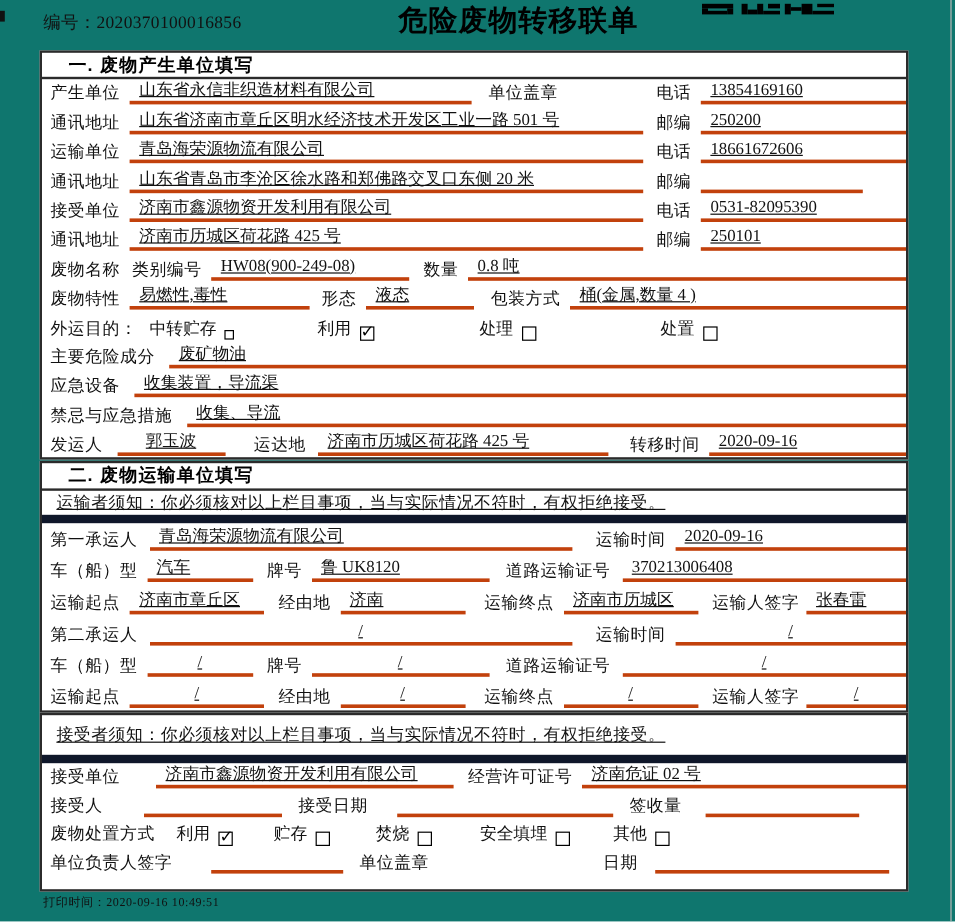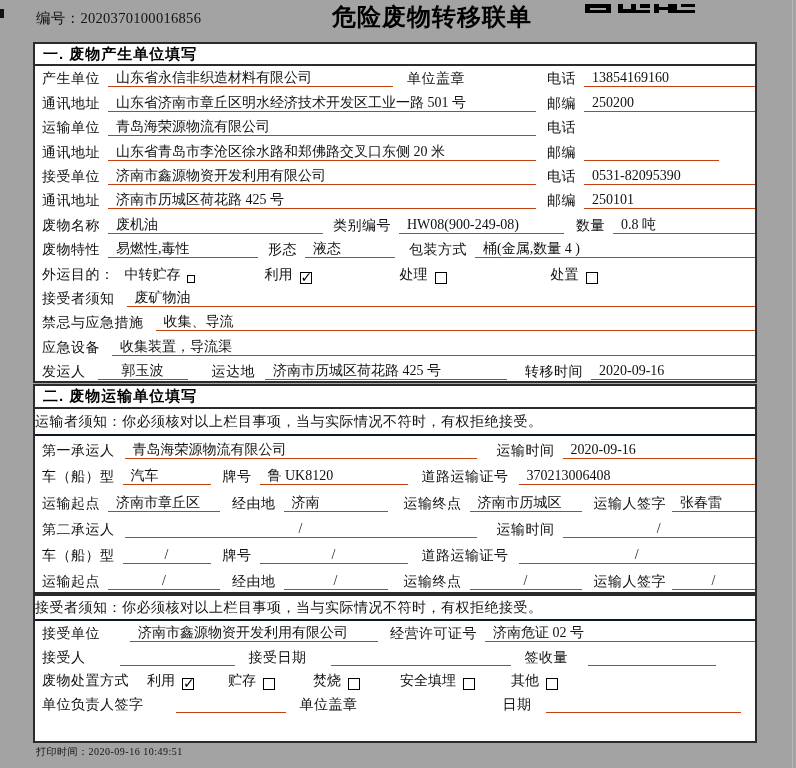--- a/index.html
+++ b/index.html
@@ -1,59 +1,59 @@
 <!DOCTYPE html>
 <html><head>
 <meta charset="utf-8">
 <style>
   * { margin:0; padding:0; box-sizing:border-box; }
   html,body { background:#fff; }
   .page {
-    position:relative; width:796px; height:768px; background:#a3a3a3;
+    position:relative; width:796px; height:768px; background:#0f766e;
     font-family:"Liberation Serif","DejaVu Serif",serif;
     color:#111; overflow:hidden;
   }
   .page-edge { position:absolute; right:3px; top:0; width:1px; height:768px; background:#b8b8b8; }
   .scan-mark { position:absolute; left:0; top:9px; width:4px; height:9px; background:#111; }
 
   
   .doc-no { position:absolute; left:36px; top:9px; font-size:14.5px; letter-spacing:.3px; }
   .doc-title {
     position:absolute; left:332px; top:1px; font-size:24px; font-weight:bold;
     font-family:"Liberation Sans","DejaVu Sans",sans-serif; letter-spacing:1px; color:#000;
   }
   .qr-frag { position:absolute; left:585px; top:0; }
 
   
   .box { position:absolute; left:33px; width:724px; border:2px solid #2b2b2b; background:#fff; }
   .box1 { top:42px;  height:341px; }
   .box2 { top:384px; height:210px; }
   .box3 { top:594px; height:149px; }
   .sec-head {
-    display:flex; align-items:center; padding-left:8px; border-bottom:2px solid #2b2b2b;
+    display:flex; align-items:center; padding-left:22px; border-bottom:2px solid #2b2b2b;
     font-family:"Liberation Sans","DejaVu Sans",sans-serif; font-weight:bold; font-size:15px;
     letter-spacing:1px; color:#000;
   }
   .box1 .sec-head { height:22px; }
   .box2 .sec-head, .box3 .sec-head { height:23px; }
   .notice-row {
-    display:flex; align-items:center; padding-left:0; font-size:14px;
-    border-bottom:2px solid #0f172a; letter-spacing:.5px;
+    display:flex; align-items:center; padding-left:12px; font-size:14px;
+    border-bottom:7px solid #0f172a; letter-spacing:.5px;text-decoration:underline;
   }
   .box2 .notice-row { height:27px; }
-  .box3 .notice-row { height:25px; }
+  .box3 .notice-row { height:40px; }
 
   
   .row { display:flex; align-items:flex-end; padding:0 0 3px 7px; font-size:14px; }
   .box1 .row { height:24.4px; }
   .box2 .row { height:26.2px; }
   .box3 .row { height:23.8px; }
   .row span { line-height:16px; white-space:nowrap; }
   .lbl { letter-spacing:.5px; }
-  .u { border-bottom:1px solid #c2410c; padding-left:8px; overflow:hidden; }
+  .u { border-bottom:3px solid #c2410c; padding-left:8px; overflow:hidden;text-decoration:underline; }
   .fill { flex:1 1 auto; margin-right:0; }
   .ctr { text-align:center; padding-left:0; }
 
   
   .w285{width:285px}.w428{width:428px}.w215{width:215px}.w165{width:165px}
   .w150{width:150px}.w90{width:90px}.w242{width:242px}.w135{width:135px}
   .w352{width:352px}.w88{width:88px}.w148{width:148px}.w112{width:112px}
   .w104{width:104px}.w248{width:248px}.w115{width:115px}.w180{width:180px}
   .w128{width:128px}.w110{width:110px}.w195{width:195px}
   .ml6{margin-left:6px}.ml8{margin-left:8px}.ml10{margin-left:10px}.ml11{margin-left:11px}
@@ -124,20 +124,21 @@
       <span class="lbl">通讯地址</span>
       <span class="u w428 ml8">山东省济南市章丘区明水经济技术开发区工业一路 501 号</span>
       <span class="lbl ml11">邮编</span>
       <span class="u fill ml8">250200</span>
     </div>
 
     <div class="row">
       <span class="lbl">运输单位</span>
       <span class="u w428 ml8">青岛海荣源物流有限公司</span>
       <span class="lbl ml11">电话</span>
+      <span class="u fill ml8">18661672606</span>
     </div>
 
     <div class="row">
       <span class="lbl">通讯地址</span>
       <span class="u w428 ml8">山东省青岛市李沧区徐水路和郑佛路交叉口东侧 20 米</span>
       <span class="lbl ml11">邮编</span>
       <span class="u w135 ml8"></span>
     </div>
 
     <div class="row">
@@ -149,21 +150,20 @@
 
     <div class="row">
       <span class="lbl">通讯地址</span>
       <span class="u w428 ml8">济南市历城区荷花路 425 号</span>
       <span class="lbl ml11">邮编</span>
       <span class="u fill ml8">250101</span>
     </div>
 
     <div class="row">
       <span class="lbl">废物名称</span>
-      <span class="u w215 ml8">废机油</span>
       <span class="lbl ml10">类别编号</span>
       <span class="u w165 ml8">HW08(900-249-08)</span>
       <span class="lbl ml12">数量</span>
       <span class="u fill ml8">0.8 吨</span>
     </div>
 
     <div class="row">
       <span class="lbl">废物特性</span>
       <span class="u w150 ml8">易燃性,毒性</span>
       <span class="lbl ml10">形态</span>
@@ -186,32 +186,32 @@
         <span>处理</span>
         <span class="cb"></span>
       </span>
       <span class="opt ml140">
         <span>处置</span>
         <span class="cb"></span>
       </span>
     </div>
 
     <div class="row">
-      <span class="lbl">接受者须知</span>
+      <span class="lbl">主要危险成分</span>
       <span class="u fill ml12">废矿物油</span>
+    </div>
+
+    <div class="row">
+      <span class="lbl">应急设备</span>
+      <span class="u fill ml12">收集装置，导流渠</span>
     </div>
 
     <div class="row">
       <span class="lbl">禁忌与应急措施</span>
       <span class="u fill ml12">收集、导流</span>
-    </div>
-
-    <div class="row">
-      <span class="lbl">应急设备</span>
-      <span class="u fill ml12">收集装置，导流渠</span>
     </div>
 
     <div class="row">
       <span class="lbl">发运人</span>
       <span class="u w90 ctr ml12">郭玉波</span>
       <span class="lbl ml28">运达地</span>
       <span class="u w242 ml10">济南市历城区荷花路 425 号</span>
       <span class="lbl ml18">转移时间</span>
       <span class="u fill ml8">2020-09-16</span>
     </div>

